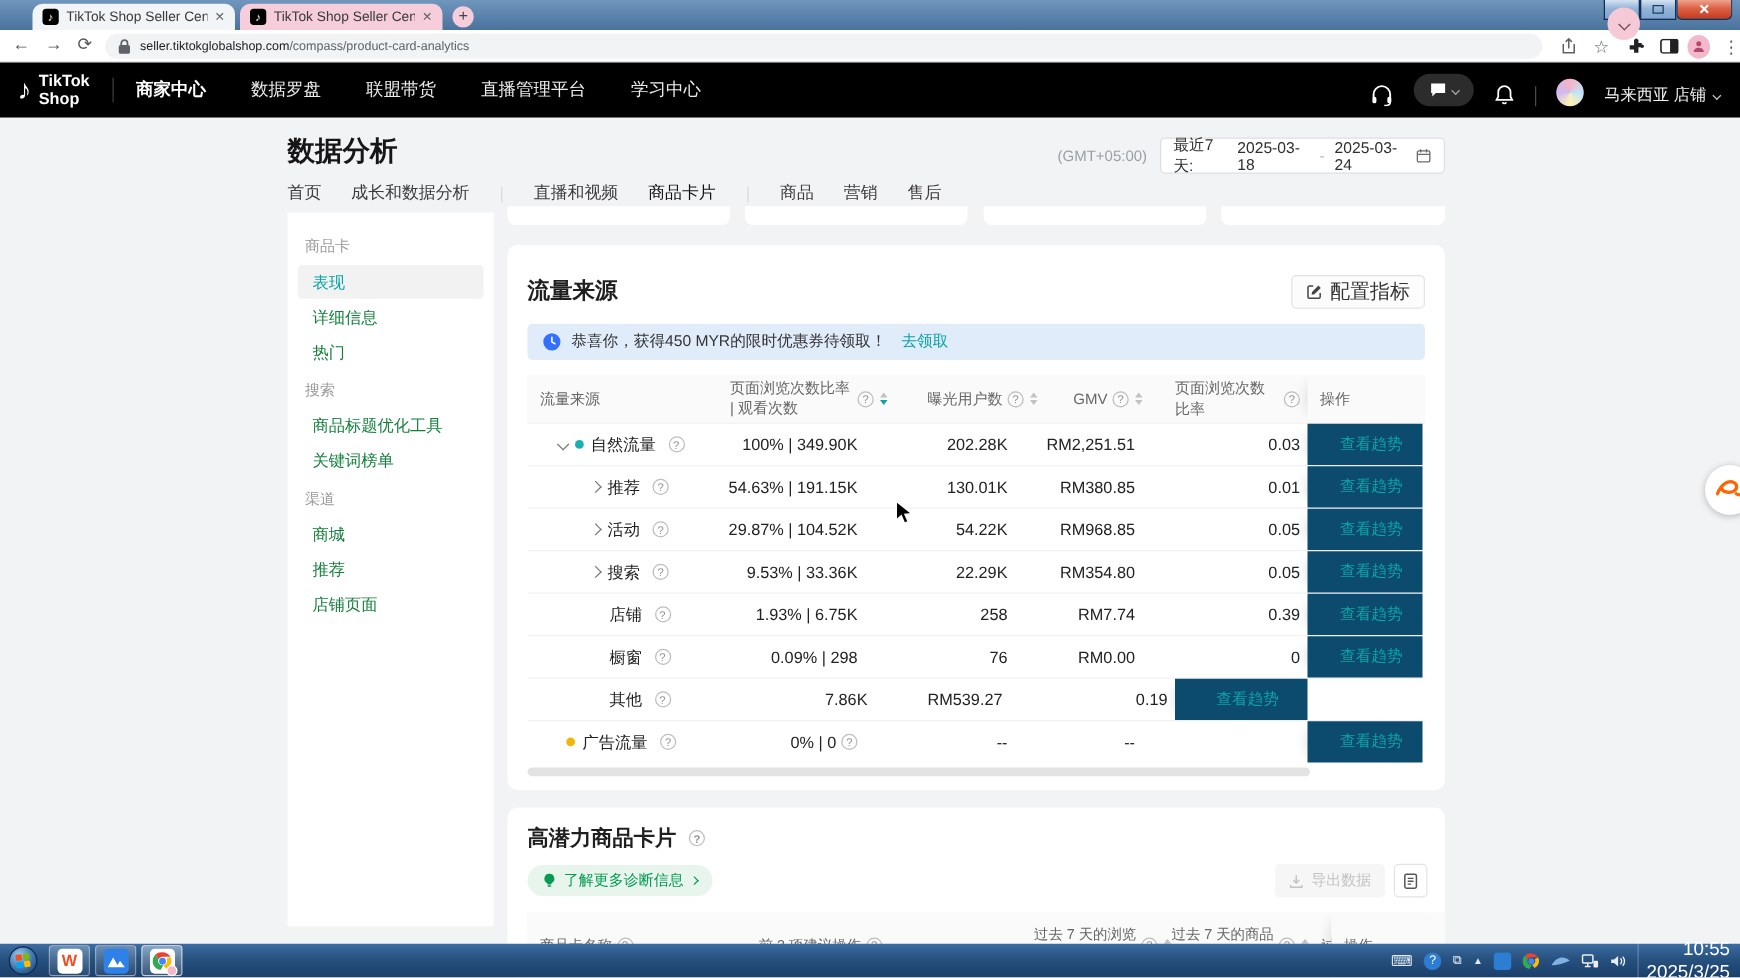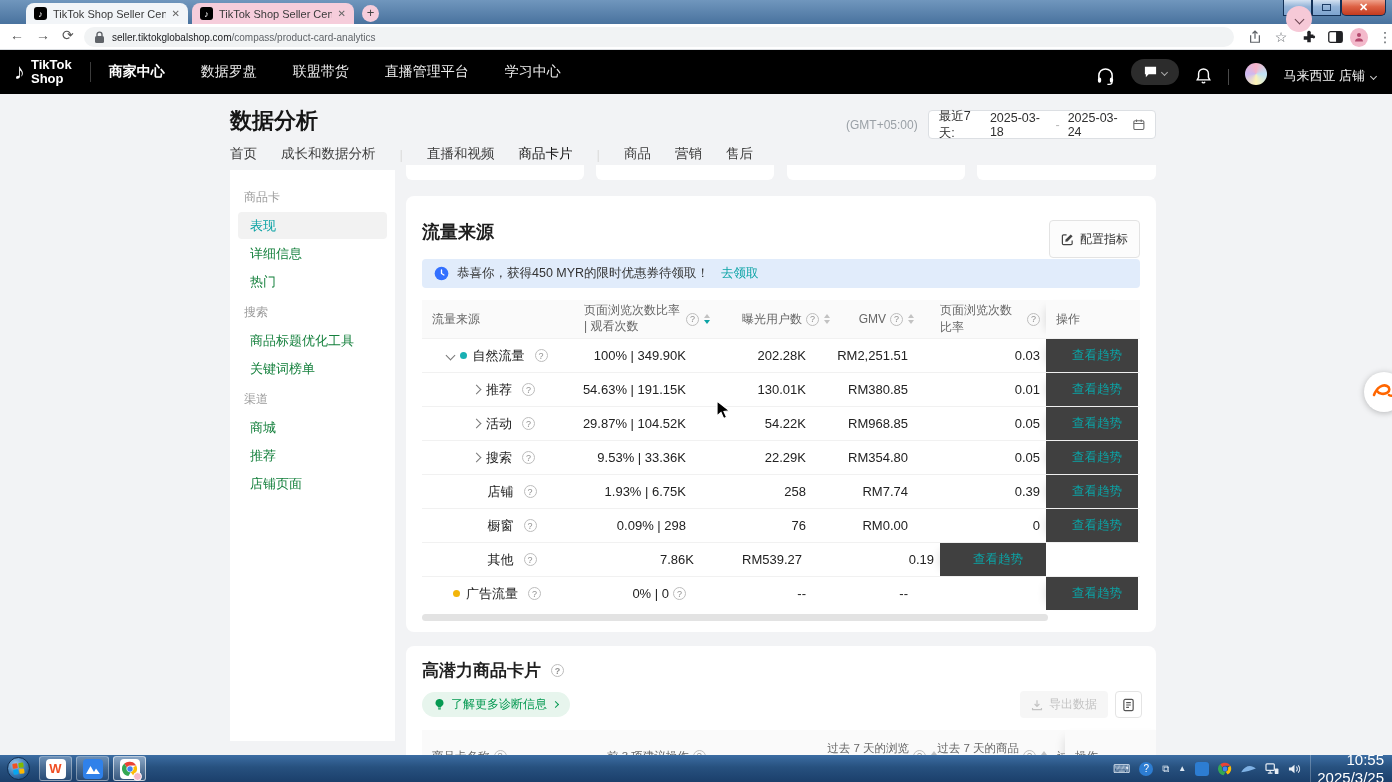--- a/index.html
+++ b/index.html
@@ -89,44 +89,44 @@
   .side-sec-title { height:27px; padding:0 14px; font-size:12px; color:#9b9b9b; display:flex; align-items:center; }
   .side-item { height:27px; margin:1px 8px; padding:0 12px; border-radius:4px; font-size:13px;
     color:#15803d; display:flex; align-items:center; cursor:pointer; }
   .side-item.active { background:#f2f2f2; color:var(--accent); }
 
   
   .partial-card { position:absolute; top:165px; height:15px; background:#fff; border-radius:0 0 6px 6px; width:178px; }
   .card { position:absolute; left:406px; width:750px; background:#fff; border-radius:8px; }
   .traffic-card { top:196px; height:436px; }
   .card-title { position:absolute; left:16px; top:24px; font-size:18px; font-weight:700; color:#1f1f1f; }
-  .cfg-btn { position:absolute; right:16px; top:24px; height:38px; padding:0 11px; background:#fcfcfc;
+  .cfg-btn { position:absolute; right:16px; top:24px; height:27px; padding:0 11px; background:#fcfcfc;
     border:1px solid #e3e3e3; border-radius:4px; display:flex; align-items:center; gap:6px;
-    font-size:12px; color:#333; cursor:pointer; }
+    font-size:16px; color:#333; cursor:pointer; }
   .banner { position:absolute; left:16px; right:16px; top:63px; height:29px; background:#e1ecfb;
     border-radius:4px; display:flex; align-items:center; gap:8px; padding:0 12px; font-size:12.5px; color:#333; }
   .banner a { color:var(--accent); text-decoration:none; margin-left:4px; }
 
   .tgrid { display:grid; grid-template-columns:140px 160px 112px 106px 106px 92px; align-items:stretch; }
   .twrap { position:absolute; left:16px; right:16px; top:104px; }
   .thead { height:38px; background:#fafafa; font-size:12px; color:#666; }
   .hc { display:flex; align-items:center; }
   .hc1 { padding-left:10px; }
   .hc.num { justify-content:flex-end; }
   .hlabel.wrap2 { width:98px; text-align:left; line-height:1.3; }
   .hc6, .c6 { box-shadow:-8px 0 10px -8px rgba(0,0,0,.14); padding-left:10px; }
   .hc6 { background:#fafafa; }
   .trow { height:34px; border-top:1px solid #f1f1f1; font-size:13px; color:#222; }
   .c { display:flex; align-items:center;justify-content:center; }
   .c1 { gap:6px; }
   .c1.lv0 { padding-left:10px; } .c1.lv1 { padding-left:24px; } .c1.lv2 { padding-left:40px; }
   .c.num { justify-content:flex-end; }
   .c2 { padding-right:36px; } .c3 { padding-right:28px; } .c4 { padding-right:32px; } .c5 { padding-right:6px; }
   .hc2p { padding-right:12px; } .hc3p { padding-right:4px; } .hc4p { padding-right:26px; } .hc5p { padding-right:6px; }
-  .c6 { background:#404040; }
+  .c6 { background:#0c4a6e; }
   .c6 a { color:var(--accent); font-size:12.5px; text-decoration:none; cursor:pointer; }
   .dot { width:7px; height:7px; border-radius:50%; flex:none; }
   .q { width:13px; height:13px; border:1px solid #bdbdbd; border-radius:50%; color:#909090;
     font-size:9px; display:inline-flex; align-items:center; justify-content:center; flex:none; margin-left:4px; }
   .q::after { content:"?"; }
   .sort { display:inline-flex; flex-direction:column; gap:2px; margin-left:5px; }
   .sort .up { width:0; height:0; border-left:3.5px solid transparent; border-right:3.5px solid transparent;
     border-bottom:4px solid #c2c2c2; }
   .sort .dn { width:0; height:0; border-left:3.5px solid transparent; border-right:3.5px solid transparent;
     border-top:4px solid #c2c2c2; }

